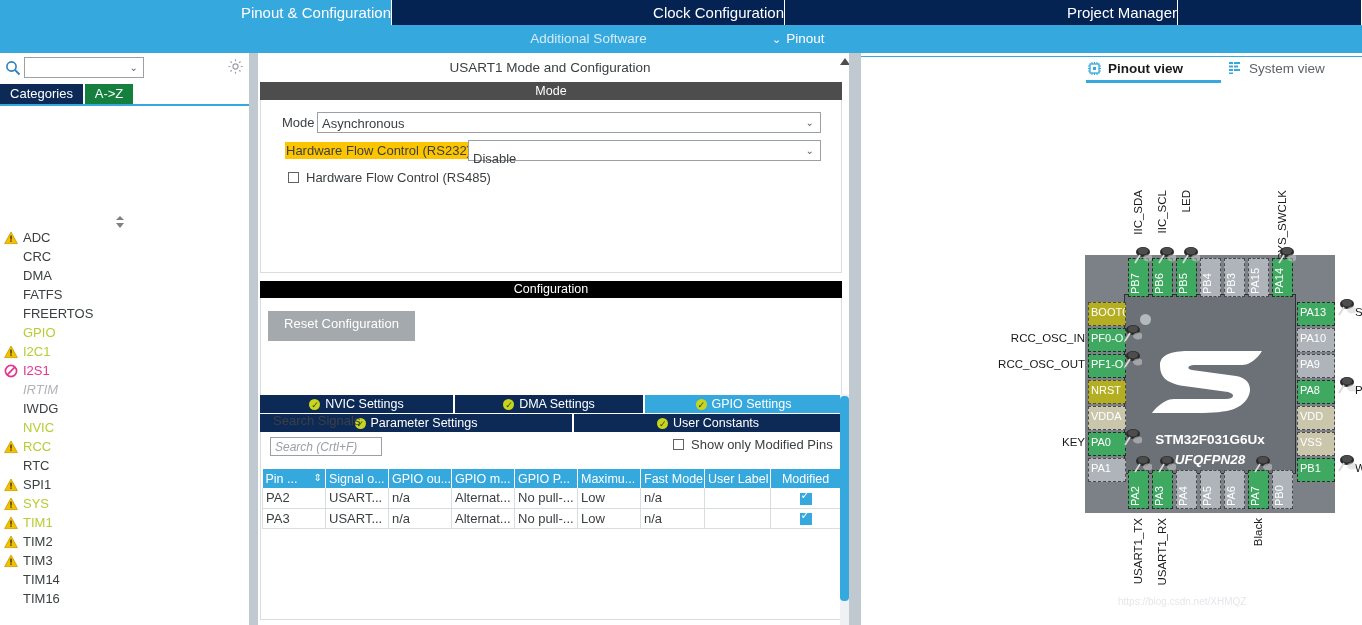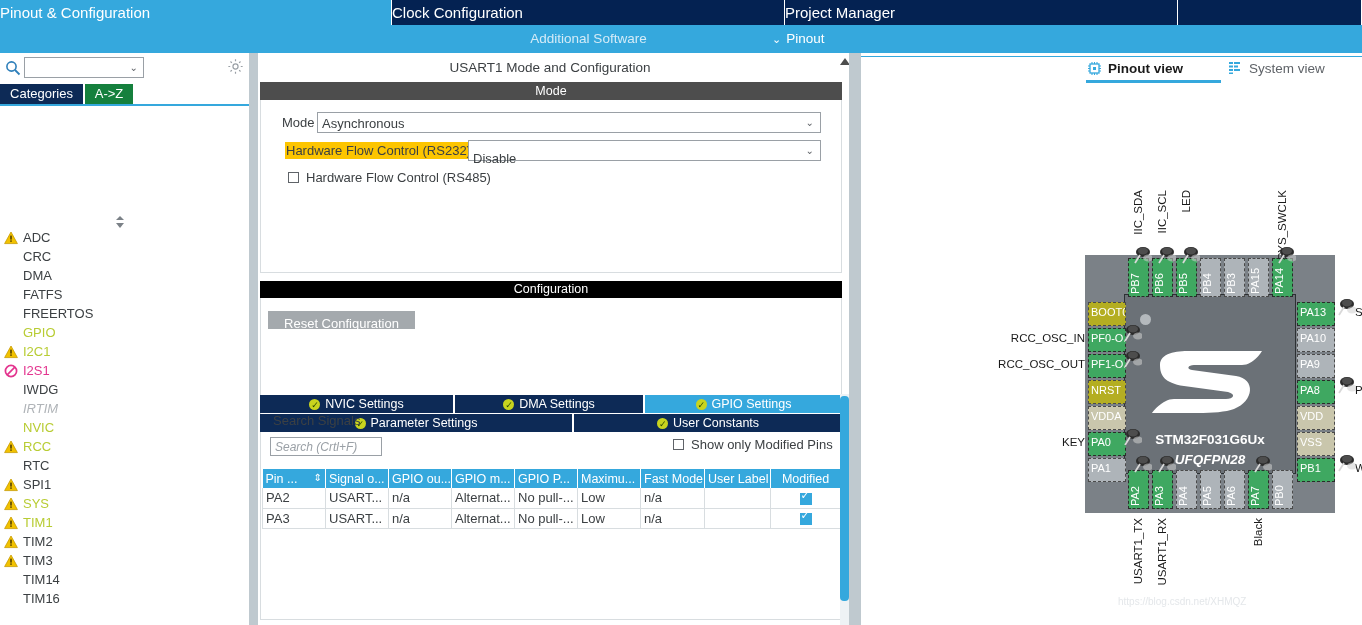--- a/index.html
+++ b/index.html
@@ -7,21 +7,21 @@
   body {
     font-family: "Liberation Sans", sans-serif;
     font-size: 13px;
     color: #3c4043;
     background: #ffffff;
     position: relative;
   }
 
   
   #topbar { position:absolute; left:0; top:0; width:1362px; height:25px; background:#042252; display:flex; }
-  .maintab { height:25px; line-height:25px; text-align:left; color:#fff; font-size:15px;
+  .maintab { height:25px; line-height:25px; text-align:right; color:#fff; font-size:15px;
              border-right:1px solid #ffffff; white-space:nowrap; overflow:hidden; }
   .maintab.active { background:#35a8dd; }
   #tab-pinout  { width:392px; background:#35a8dd; }
   #tab-clock   { width:393px; }
   #tab-project { width:393px; }
   #tab-tools   { width:184px; }
 
   
   #substrip { position:absolute; left:0; top:25px; width:1362px; height:28px; background:#35a8dd; }
   #additional-software { position:absolute; left:392px; top:25px; width:393px; height:28px;
@@ -85,21 +85,21 @@
 
   #hfc485-row { position:absolute; left:288px; top:170px; display:flex; align-items:center; gap:7px;
      font-size:13px; }
   .cbox { width:11px; height:11px; border:1px solid #5f6368; background:#fff; display:inline-block; }
 
   #cfg-hdr { position:absolute; left:260px; top:281px; width:582px; height:17px; background:#000000;
      color:#fff; font-size:12.5px; line-height:17px; text-align:center; }
   #cfg-body { position:absolute; left:260px; top:298px; width:582px; height:322px; background:#fff;
      border:1px solid #d8dde0; border-top:none; }
 
-  #reset-btn { position:absolute; left:268px; top:311px; width:147px; height:18px; background:#a4a9ad;
+  #reset-btn { position:absolute; left:268px; top:311px; width:147px; height:30px; background:#a4a9ad;
      color:#fff; font-size:13px; line-height:26px; text-align:center; border:none; }
 
   .cfgtab { position:absolute; height:18px; line-height:18px; text-align:center; font-size:12.5px;
      color:#fff; background:#0d2a56; display:flex; align-items:center; justify-content:center; gap:5px;margin-top:48px; }
   #ct-nvic  { left:260px; top:347px; width:194px; border-right:1px solid #fff; }
   #ct-dma   { left:455px; top:347px; width:189px; border-right:1px solid #fff; }
   #ct-gpio  { left:645px; top:347px; width:197px; background:#35a8dd; color:#fff; }
   #ct-param { left:260px; top:366px; width:313px; border-right:1px solid #fff; }
   #ct-user  { left:574px; top:366px; width:268px; }
   .tickicon { width:11px; height:11px; border-radius:50%; background:#c8d41e; display:inline-block;
@@ -232,22 +232,22 @@
       <div class="pitem green"><span>GPIO</span></div>
       <div class="pitem green"><span class="badge"><svg viewBox="0 0 14 14" width="14" height="14">
             <polygon points="7,1 13.4,12.6 0.6,12.6" fill="#f2c200" stroke="#c79a00" stroke-width="0.8"></polygon>
             <rect x="6.3" y="4.6" width="1.4" height="4" fill="#3c2d00"></rect>
             <rect x="6.3" y="9.4" width="1.4" height="1.4" fill="#3c2d00"></rect>
           </svg></span><span>I2C1</span></div>
       <div class="pitem pink"><span class="badge"><svg viewBox="0 0 14 14" width="14" height="14">
             <circle cx="7" cy="7" r="5.6" fill="none" stroke="#e3348e" stroke-width="1.7"></circle>
             <line x1="3.2" y1="10.8" x2="10.8" y2="3.2" stroke="#e3348e" stroke-width="1.7"></line>
           </svg></span><span>I2S1</span></div>
+      <div class="pitem grey"><span>IRTIM</span></div>
       <div class="pitem"><span>IWDG</span></div>
-      <div class="pitem grey"><span>IRTIM</span></div>
       <div class="pitem green"><span>NVIC</span></div>
       <div class="pitem green"><span class="badge"><svg viewBox="0 0 14 14" width="14" height="14">
             <polygon points="7,1 13.4,12.6 0.6,12.6" fill="#f2c200" stroke="#c79a00" stroke-width="0.8"></polygon>
             <rect x="6.3" y="4.6" width="1.4" height="4" fill="#3c2d00"></rect>
             <rect x="6.3" y="9.4" width="1.4" height="1.4" fill="#3c2d00"></rect>
           </svg></span><span>RCC</span></div>
       <div class="pitem"><span>RTC</span></div>
       <div class="pitem"><span class="badge"><svg viewBox="0 0 14 14" width="14" height="14">
             <polygon points="7,1 13.4,12.6 0.6,12.6" fill="#f2c200" stroke="#c79a00" stroke-width="0.8"></polygon>
             <rect x="6.3" y="4.6" width="1.4" height="4" fill="#3c2d00"></rect>

